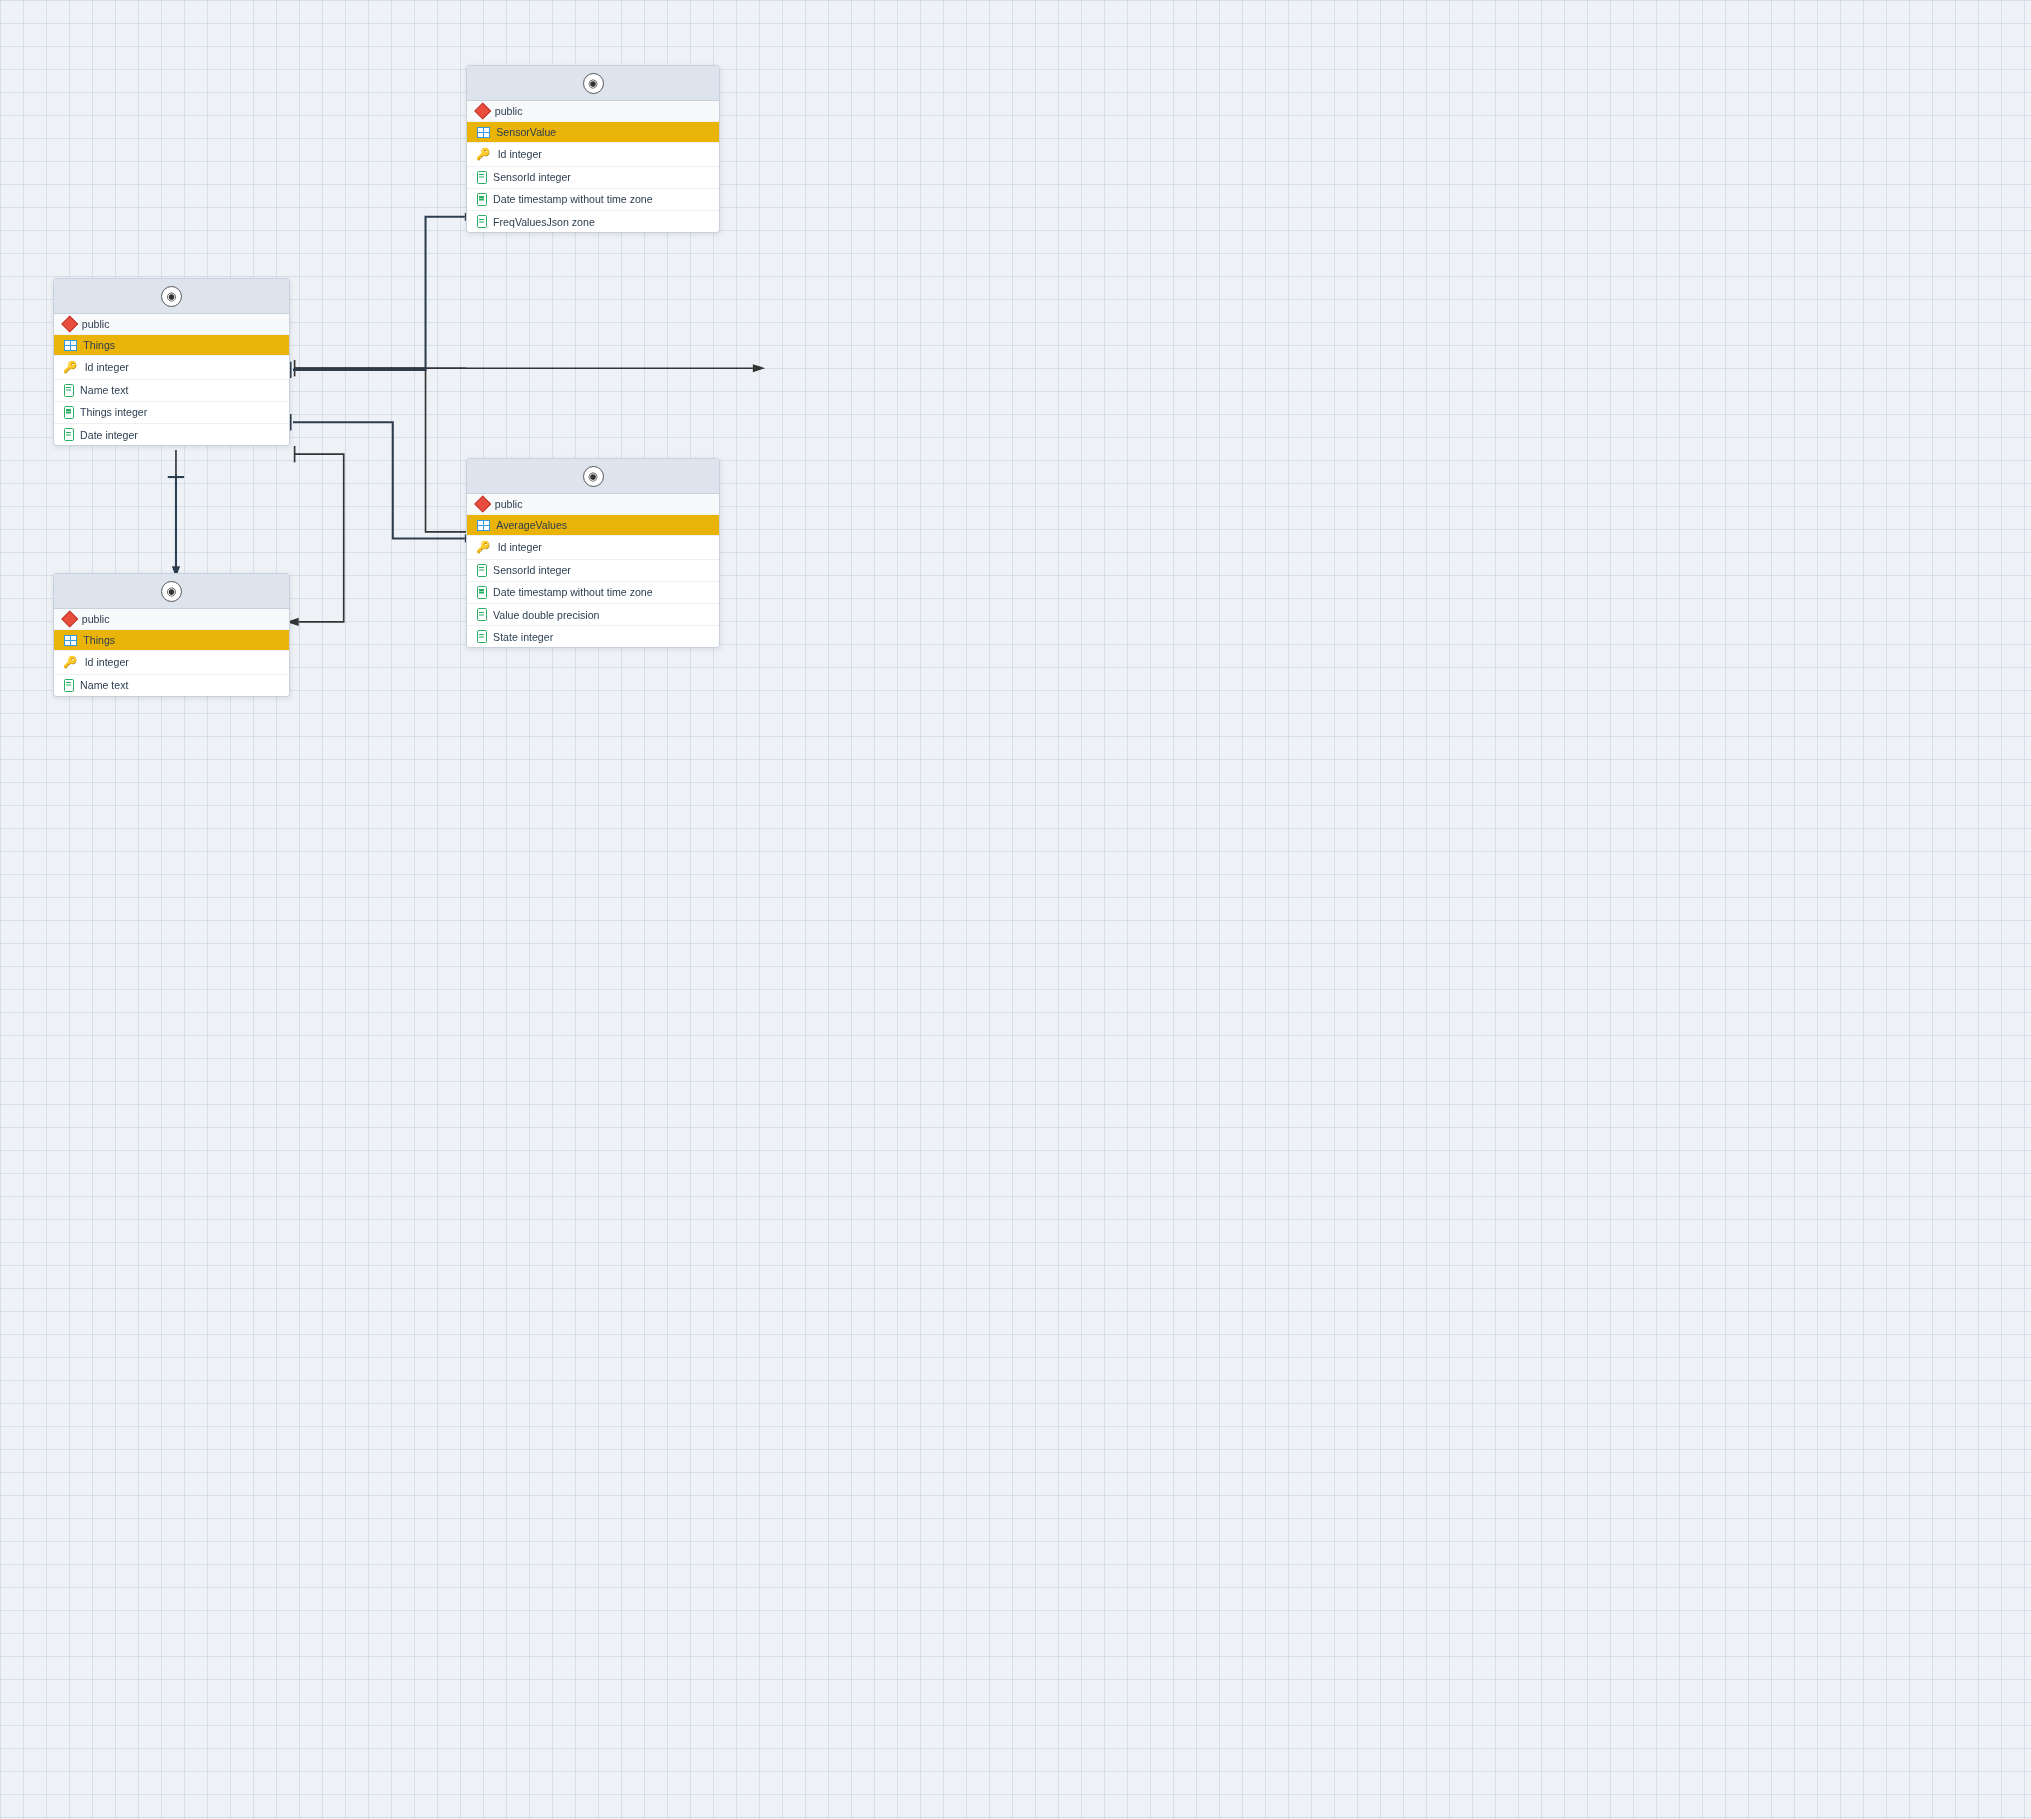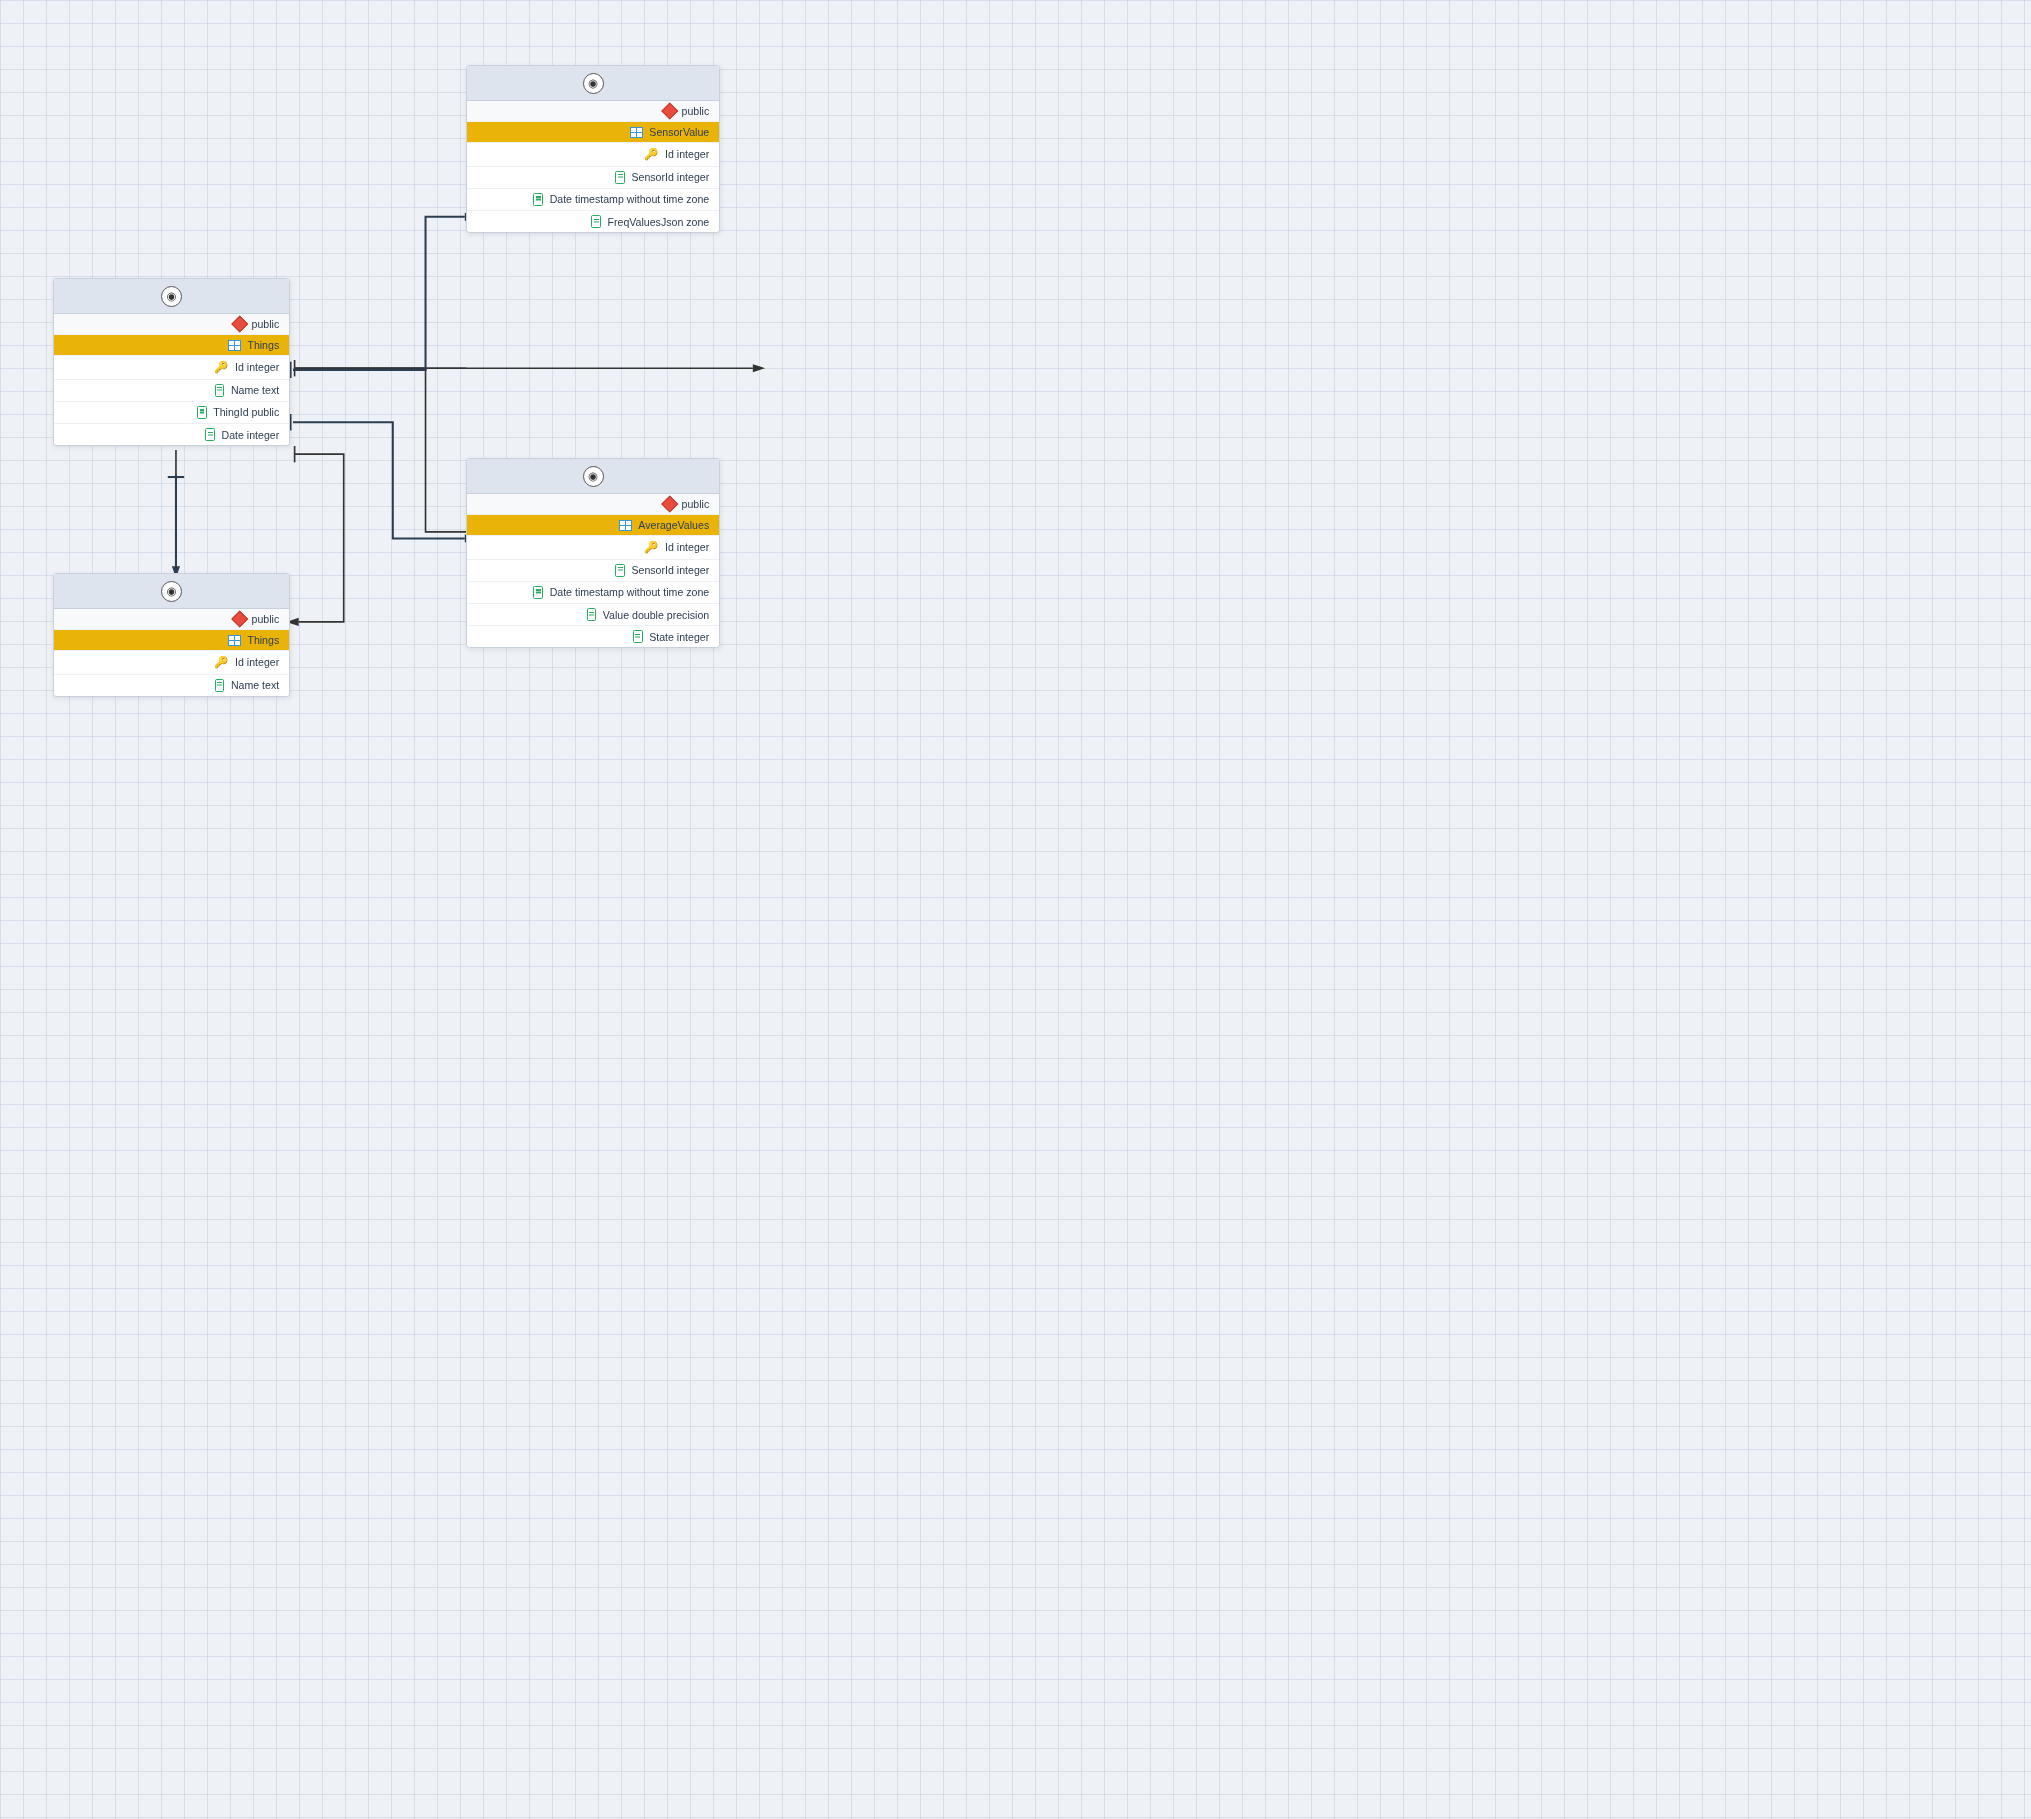--- a/index.html
+++ b/index.html
@@ -66,21 +66,20 @@
       color: #333;
     }
 
     .card-row {
       padding: 4.1px 9.8px;
       display: flex;
       align-items: center;
       gap: 6.5px;
       border-bottom: 0.8px solid #eef0f4;
       white-space: nowrap;
-      justify-content: flex-end;
     }
 
     .card-row:last-child {
       border-bottom: none;
     }
 
     .card-row.schema-row {
       background: #f8f9fb;
     }
 
@@ -245,21 +244,21 @@
     <div class="card-row">
       <span class="icon-key">🔑</span>
       <span class="row-text">Id integer</span>
     </div>
     <div class="card-row">
       <div class="icon-field"></div>
       <span class="row-text">Name text</span>
     </div>
     <div class="card-row">
       <div class="icon-field"></div>
-      <span class="row-text">ThingId public</span>
+      <span class="row-text">Things integer</span>
     </div>
     <div class="card-row">
       <div class="icon-field"></div>
       <span class="row-text">Date integer</span>
     </div>
   </div>
 
   <div class="db-card" style="top: 573px; left: 53px; min-width: 237px;">
     <div class="card-header">
       <div class="eye-icon"></div>

